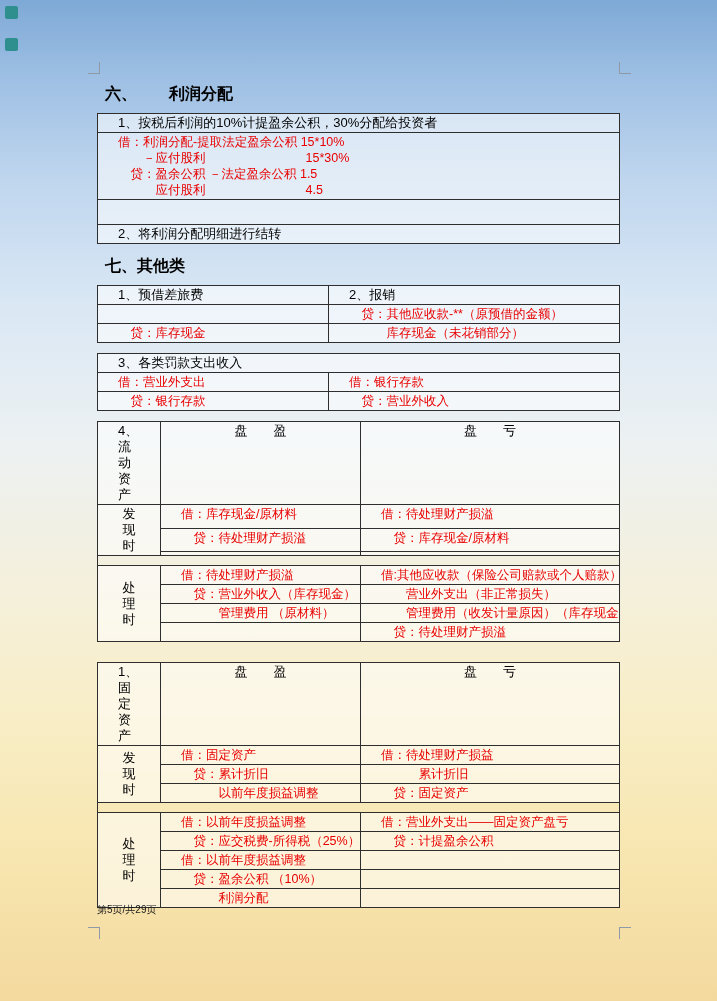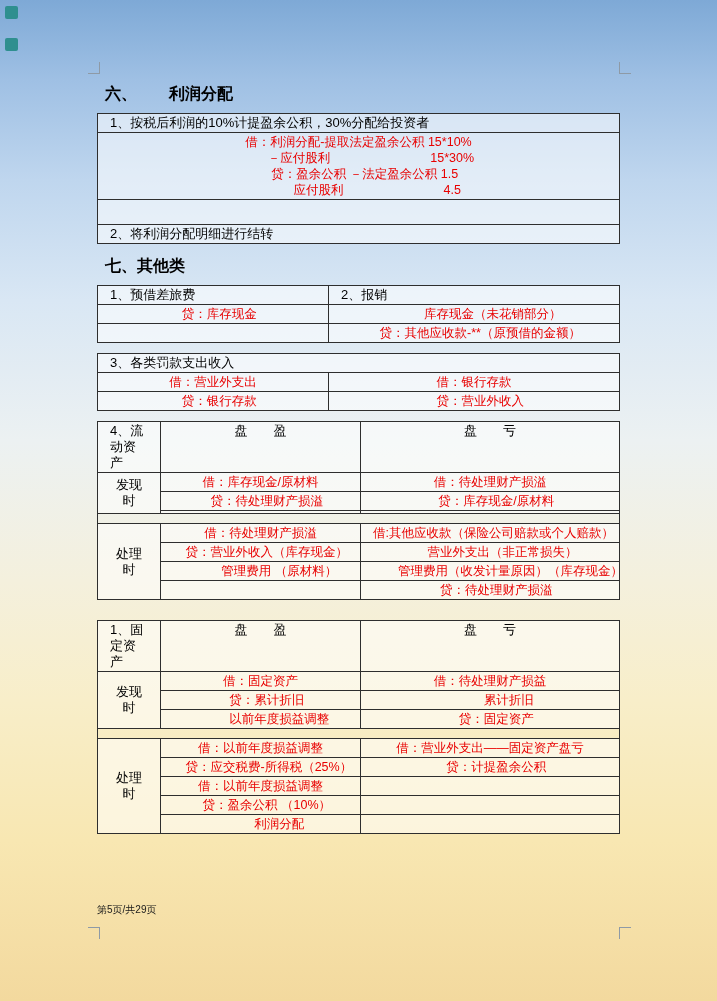--- a/index.html
+++ b/index.html
@@ -16,26 +16,26 @@
   .m-tl{left:88px;top:62px;border-right-width:1px;border-bottom-width:1px;}
   .m-tr{left:619px;top:62px;border-left-width:1px;border-bottom-width:1px;}
   .m-bl{left:88px;top:927px;border-right-width:1px;border-top-width:1px;}
   .m-br{left:619px;top:927px;border-left-width:1px;border-top-width:1px;}
   .content{position:absolute;left:97px;top:84px;width:523px;}
   .h-title{font-size:16px;font-weight:bold;white-space:pre;margin:0 0 8px 8px;}
   .h7{margin-top:12px;}
   table.acct{border-collapse:collapse;width:100%;table-layout:fixed;margin-bottom:10px;}
   table.t4m{margin-bottom:20px;}
   .acct td{
-    border:1px solid #2e2e2e;padding:1px 12px;vertical-align:top;
+    border:1px solid #2e2e2e;padding:1px 20px;vertical-align:top;
     font-size:13px;line-height:16px;background:rgba(255,255,255,0.55);
     overflow:hidden;
   }
   td.blk{color:#000;white-space:pre;}
-  td.red,.line{color:#e80000;white-space:pre;font-size:12.5px;text-align:center;}
+  td.red,.line{color:#e80000;white-space:pre;font-size:12.5px;}
   .line{line-height:16px;}
   td.hdr{text-align:center;color:#000;}
   td.side{text-align:center;vertical-align:middle;color:#000;}
   td.lbl{color:#000;line-height:16px;}
   tr.spacer td{height:22px;}
   td.gap{height:9px;padding:0;background:transparent;}
   .footer{position:absolute;left:97px;top:903px;width:523px;font-size:10px;color:#1a1a1a;}
 </style>
 </head>
 <body>
@@ -82,26 +82,26 @@
       <colgroup>
           <col style="width:231px">
           <col>
         </colgroup>
       <tbody>
           <tr>
         <td class="blk">1、预借差旅费</td>
         <td class="blk">2、报销</td>
       </tr>
       <tr>
+        <td class="red"></td>
+        <td class="red">　贷：其他应收款-**（原预借的金额）</td>
+      </tr>
+      <tr>
         <td class="red">　贷：库存现金</td>
         <td class="red">　　　库存现金（未花销部分）</td>
-      </tr>
-      <tr>
-        <td class="red"></td>
-        <td class="red">　贷：其他应收款-**（原预借的金额）</td>
       </tr>
     </tbody>
       </table>
 
     <table class="acct">
       <colgroup>
           <col style="width:231px">
           <col>
         </colgroup>
       <tbody>

